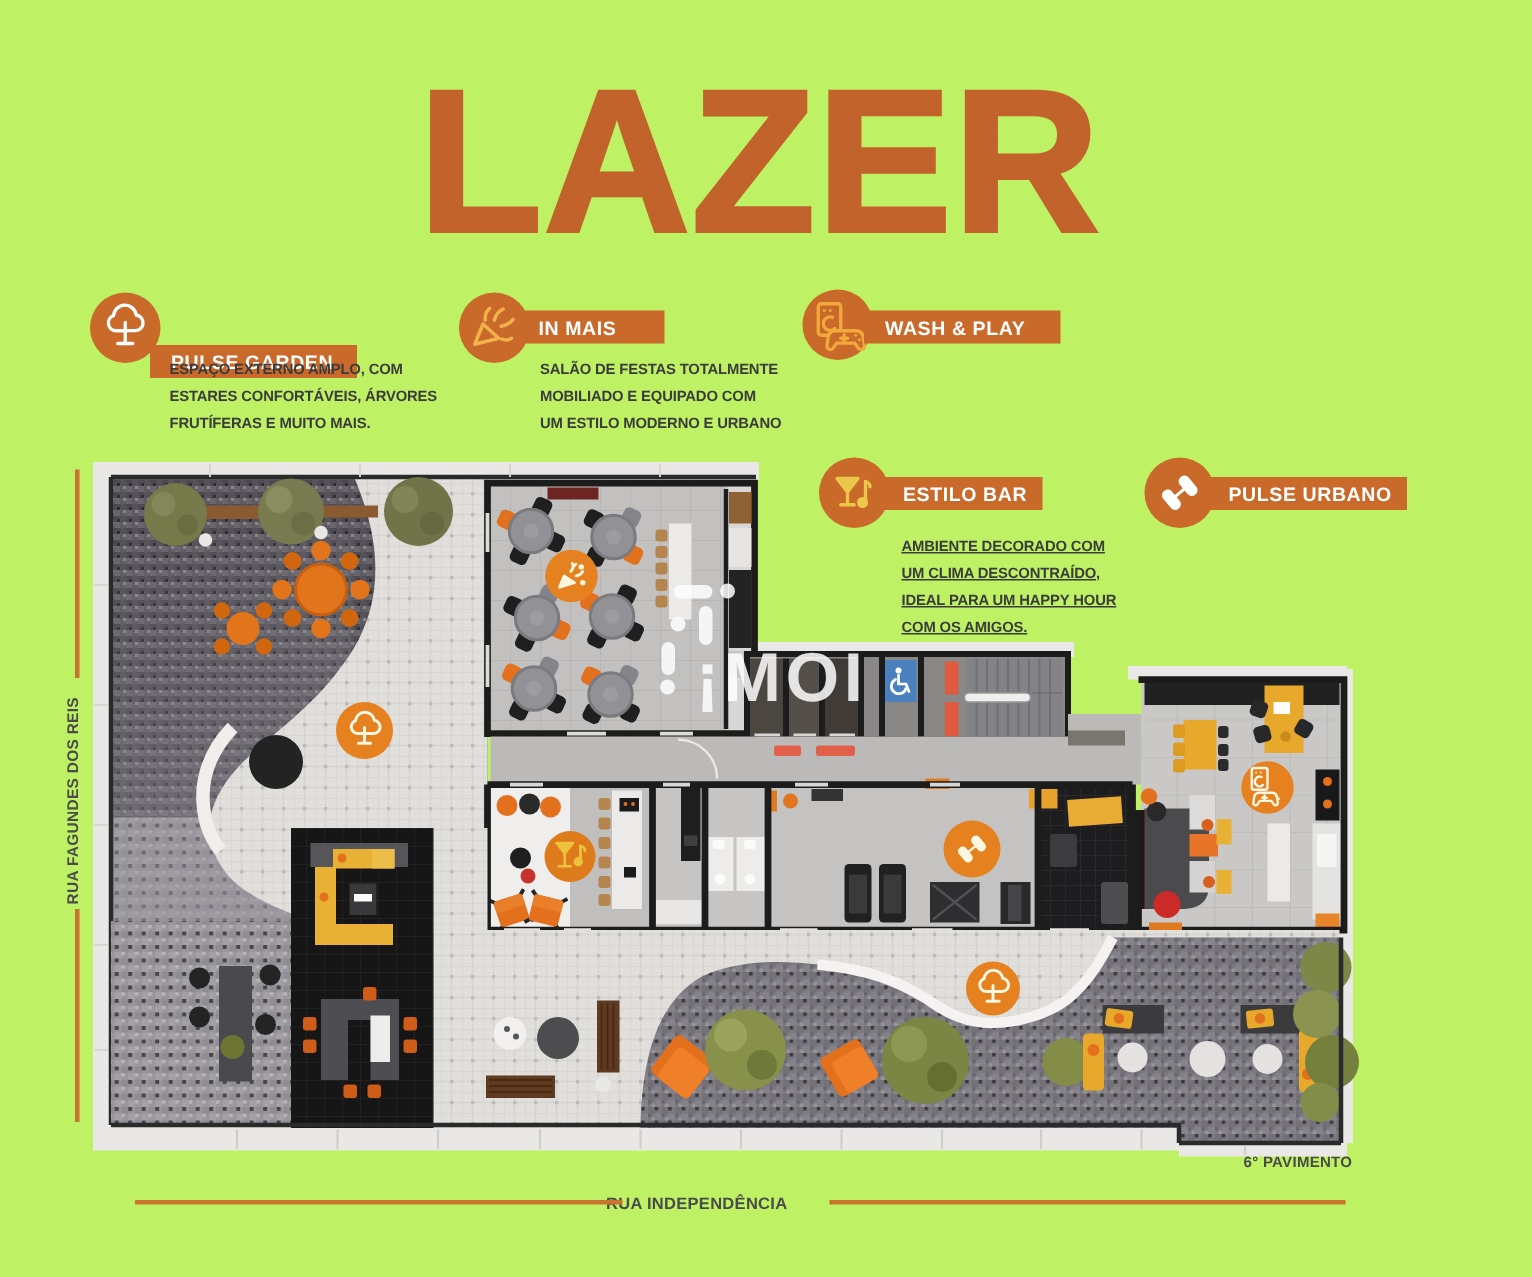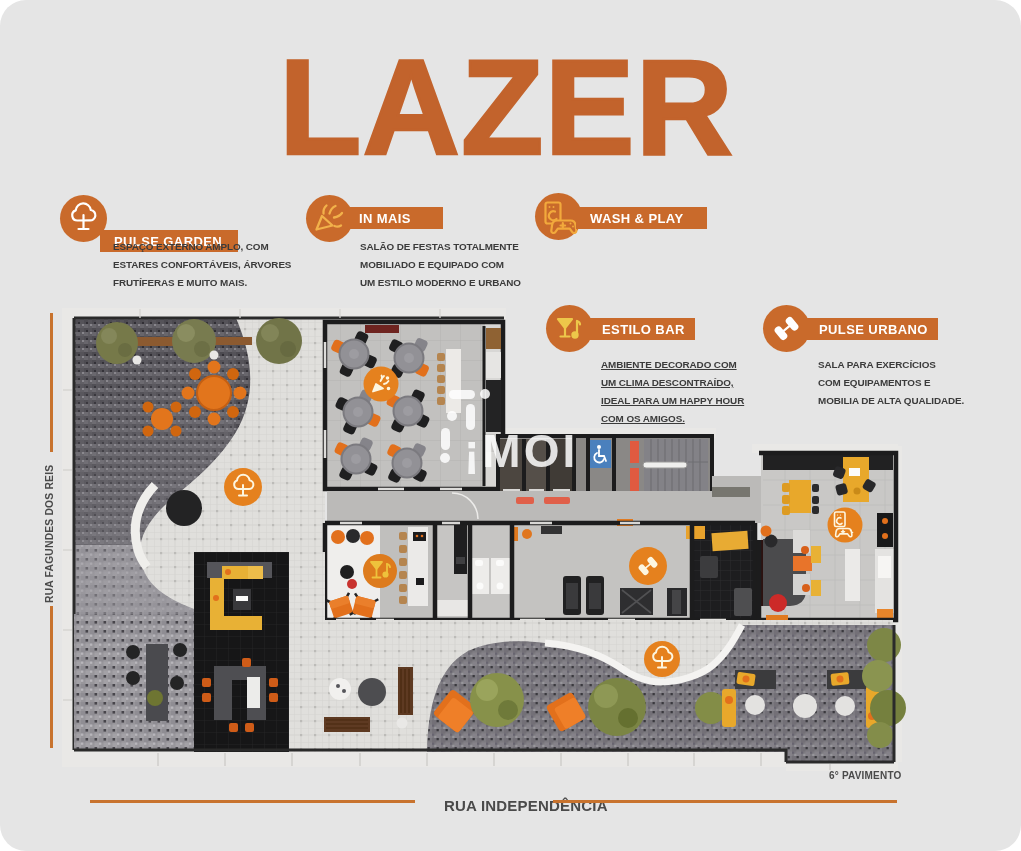--- a/index.html
+++ b/index.html
@@ -1,17 +1,17 @@
 <!DOCTYPE html>
 <html><head>
 <meta charset="utf-8">
 <style>
 html,body{margin:0;padding:0;background:#fff;}
-.page{position:relative;width:1021px;height:851px;background:#e5e5e5;overflow:hidden;
-  font-family:"Liberation Sans",sans-serif;border-radius:26px;}
+.page{position:relative;width:1021px;height:851px;background:#bef264;overflow:hidden;
+  font-family:"Liberation Sans",sans-serif;}
 .abs{position:absolute;}
 .title{position:absolute;left:-4px;width:1021px;top:40px;text-align:center;
   font-size:135px;line-height:135px;font-weight:bold;color:#c2632c;letter-spacing:1px;-webkit-text-stroke:2.6px #c2632c;}
 .lgc{position:absolute;width:47px;height:47px;border-radius:50%;background:#c96a2b;}
 .lgc svg{position:absolute;left:0;top:0;}
 .banner{position:absolute;height:22px;background:#c96a2b;color:#fff;font-weight:bold;
   font-size:13px;line-height:23px;letter-spacing:0.4px;}
 .desc{position:absolute;font-size:9.9px;line-height:18px;font-weight:bold;color:#3b3b3b;
   letter-spacing:-0.1px;}
 .rua{font-size:11.5px;font-weight:bold;color:#4a4a4a;letter-spacing:0.4px;}
@@ -93,21 +93,20 @@
       <g stroke="#fff" stroke-width="2.1" fill="none" stroke-linecap="round" stroke-linejoin="round" transform="rotate(-40 23.5 23.5)">
         <rect x="13.5" y="17" width="5.5" height="13" rx="2.5" fill="#fff"></rect>
         <rect x="28" y="17" width="5.5" height="13" rx="2.5" fill="#fff"></rect>
         <path d="M19,23.5 h9"></path>
       </g>
     </svg>
   </div>
 
   <div class="banner" style="left:805px;top:318px;width:119px;padding-left:14px;">PULSE URBANO</div>
 
-  <div class="desc" style="left:818px;top:356px;">SALA PARA EXERCÍCIOS<br>COM EQUIPAMENTOS E<br>MOBILIA DE ALTA QUALIDADE.</div>
 
   <svg class="abs" style="left:0;top:0;" width="1021" height="851" viewBox="0 0 1021 851">
   <defs>
     <pattern id="tlight" width="14" height="14" patternUnits="userSpaceOnUse">
       <rect width="14" height="14" fill="#e0dfdc"></rect>
       <path d="M0,0H14 M0,7H14 M0,0V14 M7,0V14" stroke="#d5d4d1" stroke-width="1" fill="none"></path>
       <rect x="6" y="6" width="2.2" height="2.2" fill="#bcbbb8"></rect>
     </pattern>
     <pattern id="tmid" width="20" height="20" patternUnits="userSpaceOnUse">
       <rect width="20" height="20" fill="#c2c1bf"></rect>
@@ -746,20 +745,20 @@
     <text x="464" y="467" font-family="Liberation Sans, sans-serif" font-weight="bold" font-size="46" letter-spacing="3">¡MOI</text>
   </g>
   </svg>
 
   <div class="abs rua" style="left:43px;top:463px;height:140px;writing-mode:vertical-rl;transform:rotate(180deg);line-height:13px;font-size:10.3px;letter-spacing:0.2px;">RUA FAGUNDES DOS REIS</div>
 
   <div class="vline" style="left:50px;top:313px;height:139px;"></div>
 
   <div class="vline" style="left:50px;top:606px;height:142px;"></div>
 
-  <div class="abs rua" style="left:444px;top:797px;font-size:15px;letter-spacing:0.2px;">RUA INDEPENDÊNCIA</div>
+  <div class="abs rua" style="left:404px;top:797px;font-size:11px;letter-spacing:0.2px;">RUA INDEPENDÊNCIA</div>
 
   <div class="oline" style="left:90px;top:800px;width:325px;"></div>
 
   <div class="oline" style="left:553px;top:800px;width:344px;"></div>
 
   <div class="abs" style="left:829px;top:770px;font-size:10px;font-weight:bold;color:#4a4a4a;letter-spacing:0.2px;">6° PAVIMENTO</div>
 </div>
 
 </body></html>

